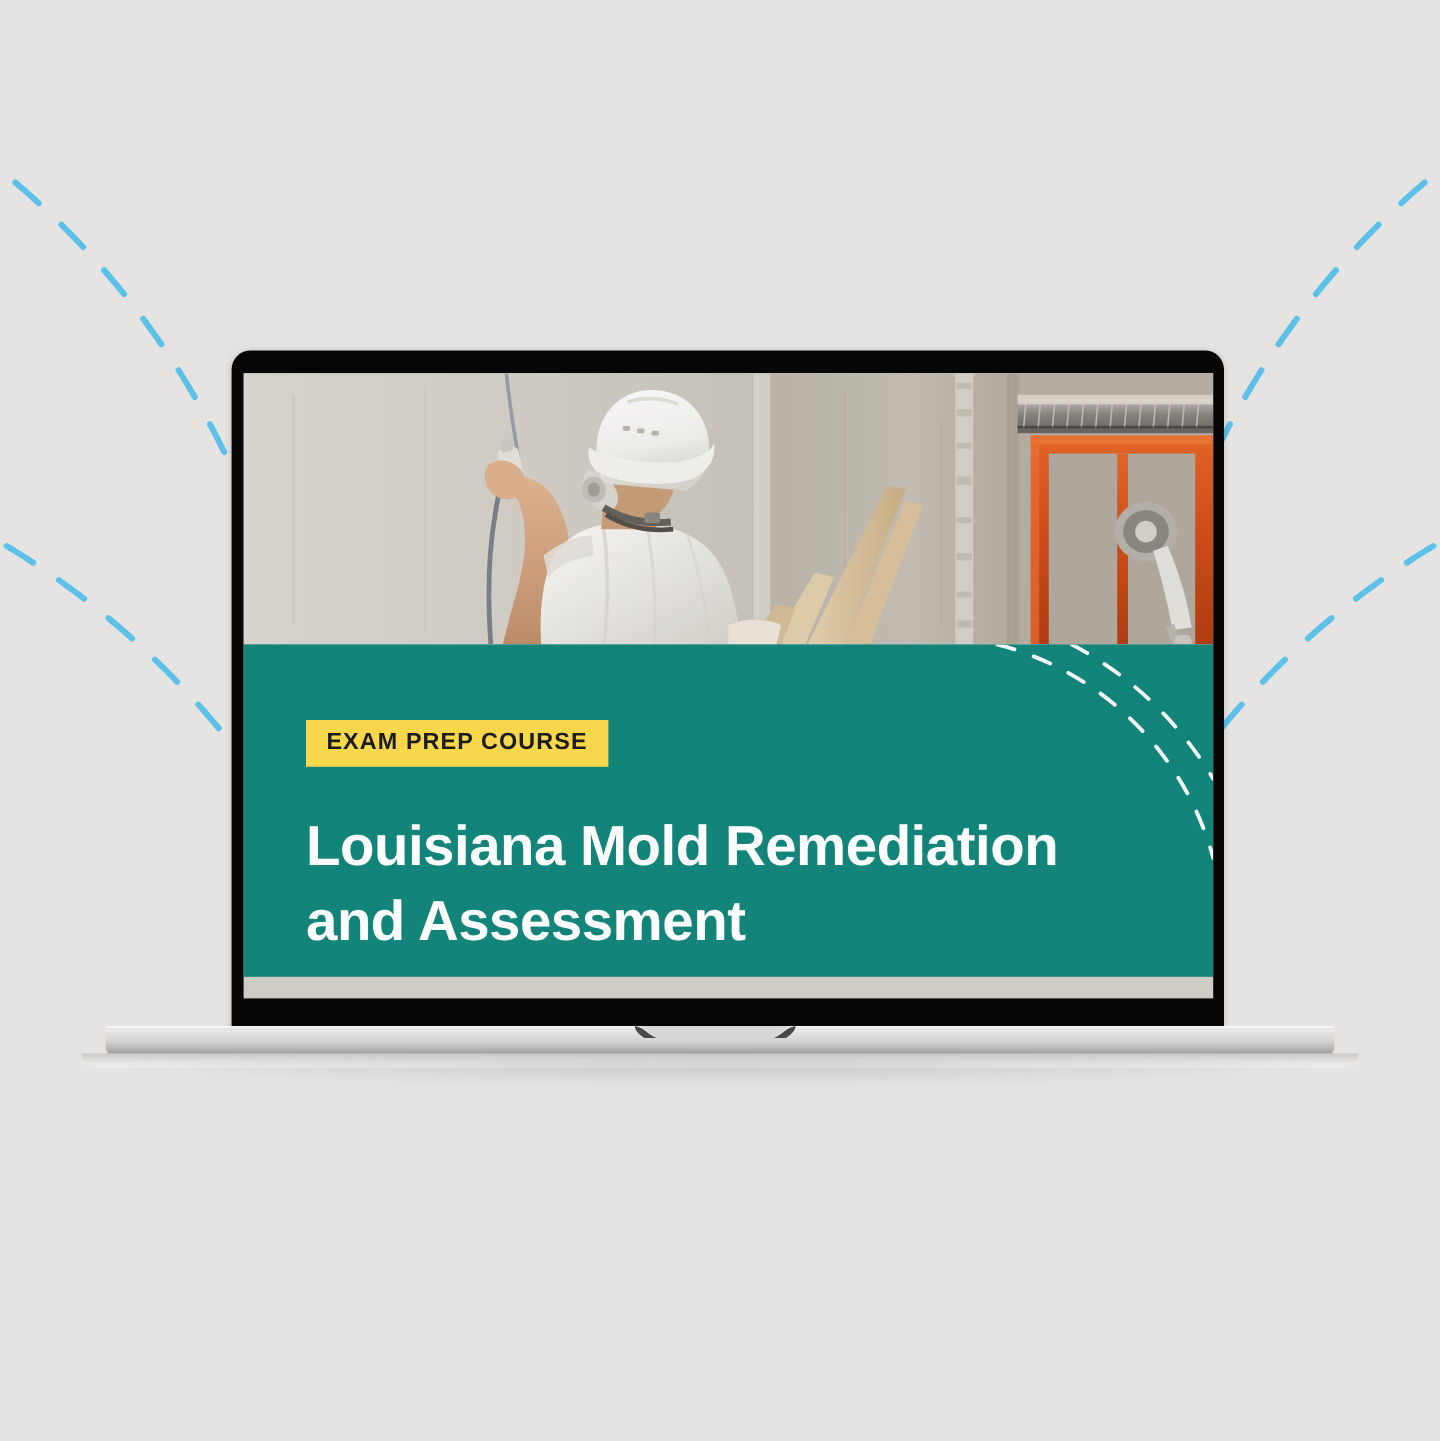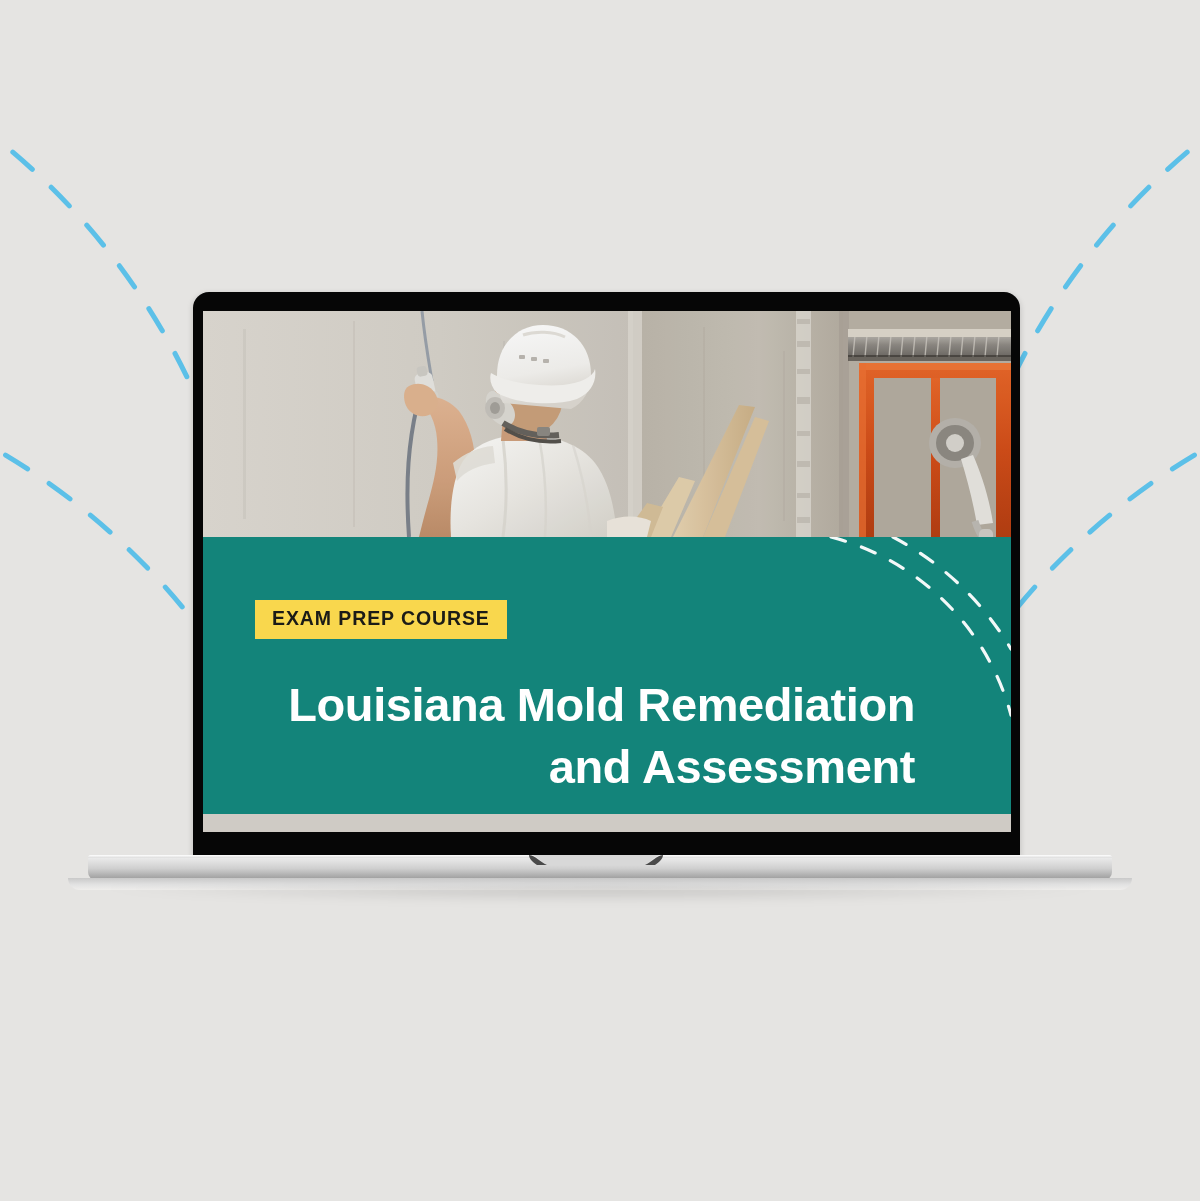--- a/index.html
+++ b/index.html
@@ -103,21 +103,20 @@
   .headline {
     position: absolute;
     left: 52px;
     top: 137px;
     width: 660px;
     color: #ffffff;
     font-size: 47px;
     font-weight: 700;
     line-height: 1.31;
     letter-spacing: -0.4px;
-    text-align: right;
   }
 
   
   .base {
     position: absolute;
     left: 88px;
     top: 855px;
     width: 1024px;
     height: 26px;
     background: linear-gradient(180deg,

